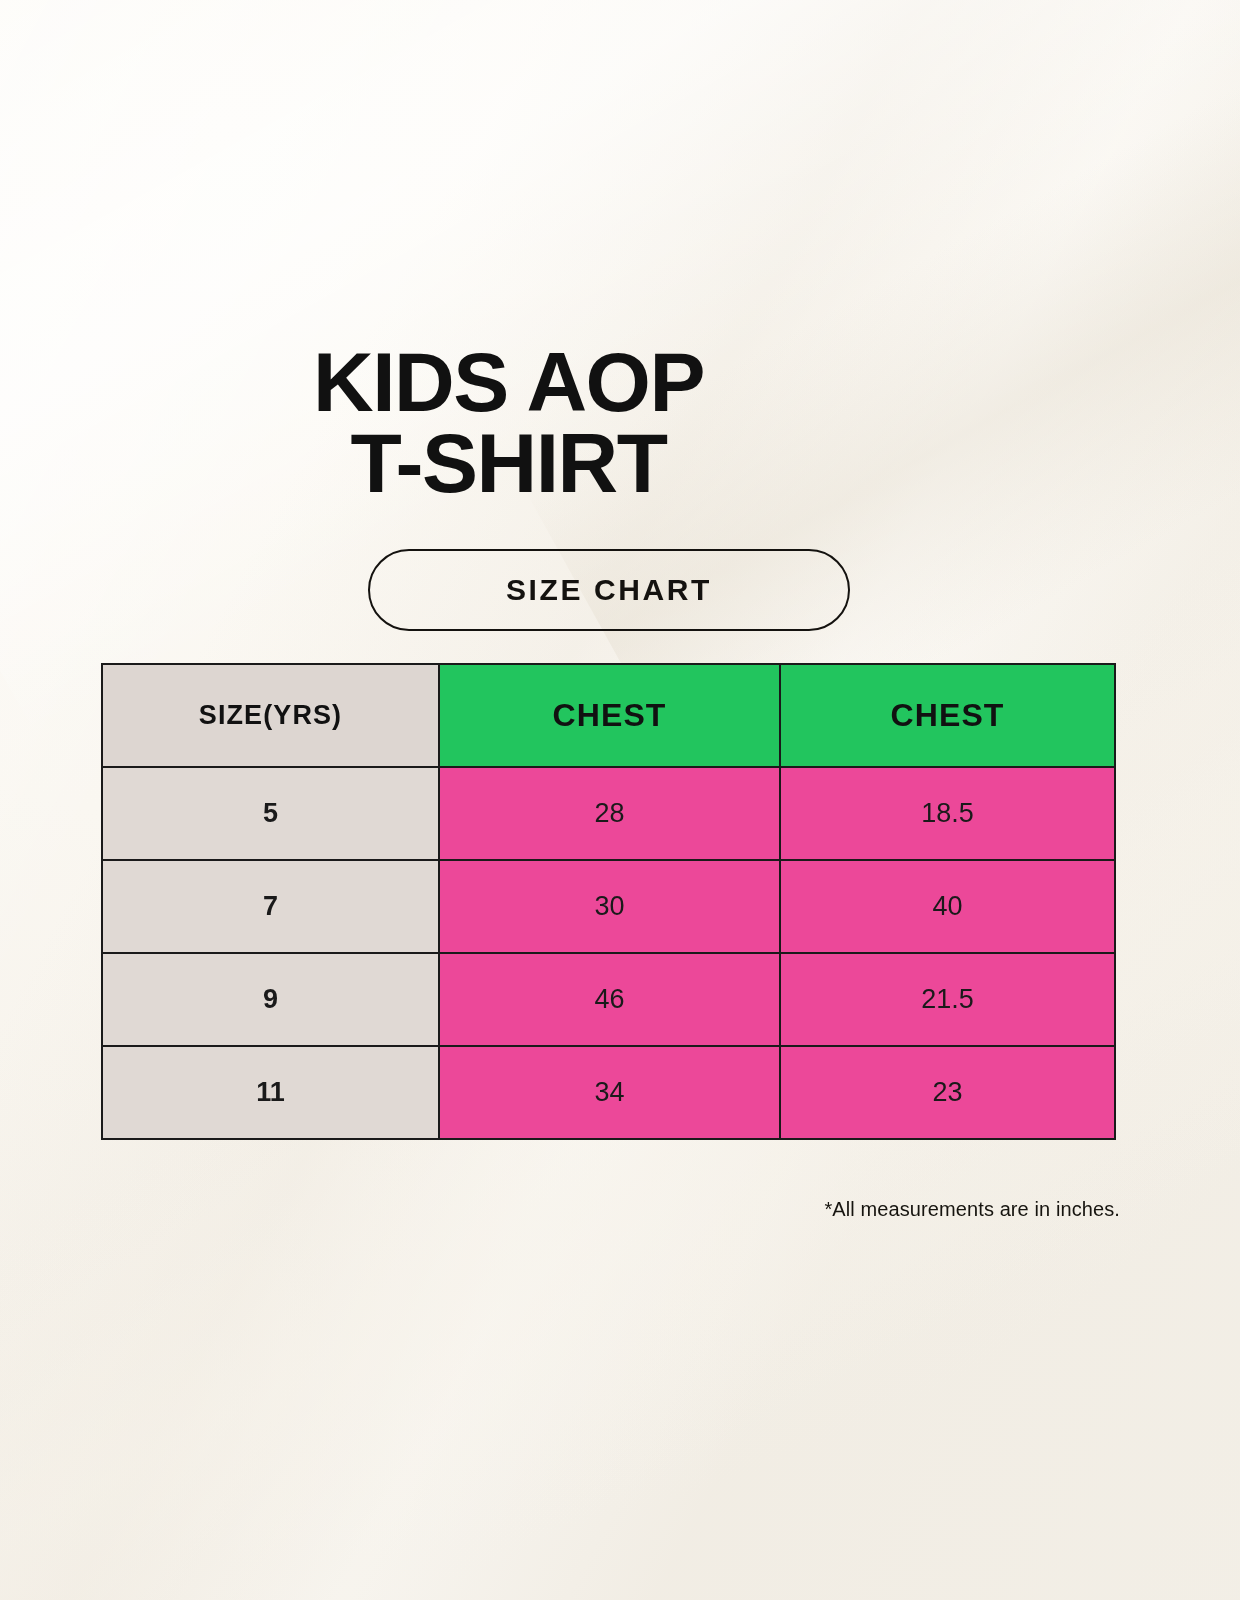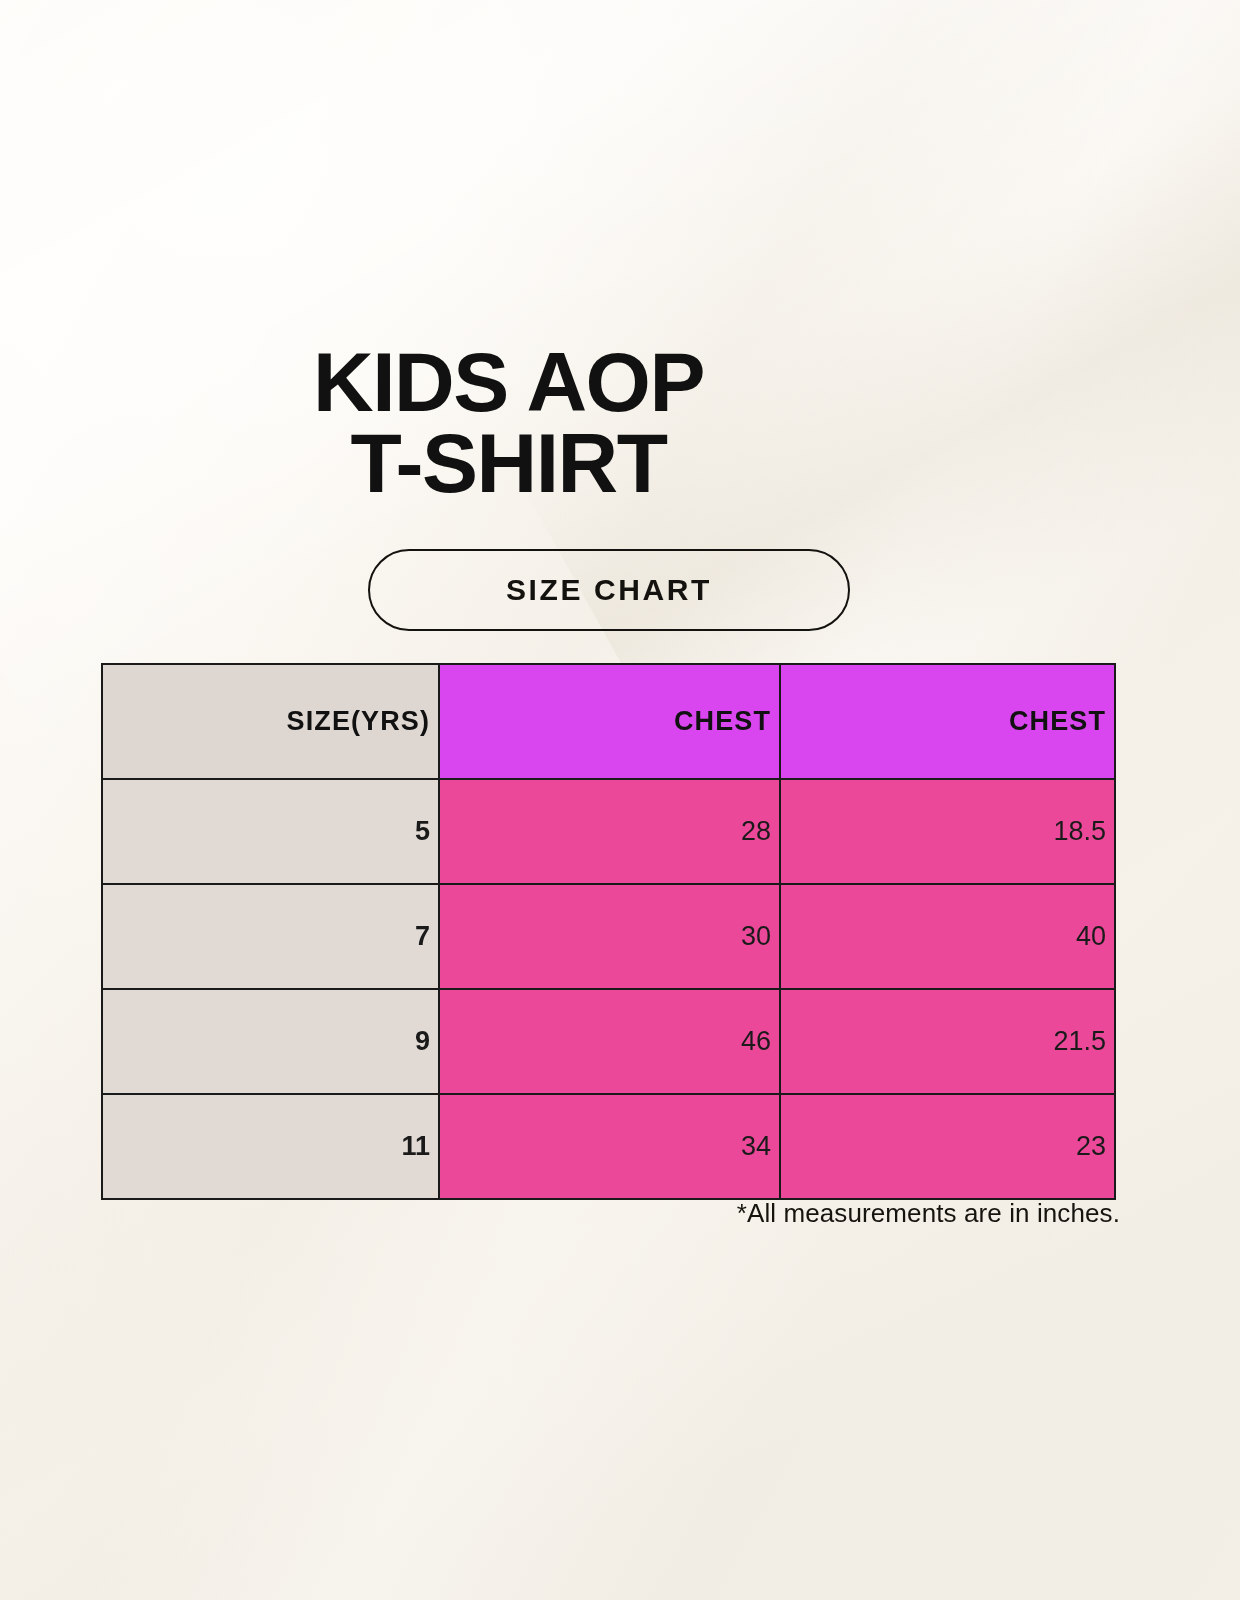--- a/index.html
+++ b/index.html
@@ -117,44 +117,44 @@
   .table {
     position: absolute;
     top: 663px;
     left: 101px;
     width: 1013px;
     border-collapse: collapse;
     table-layout: fixed;
   }
   .table td, .table th {
     border: 2.5px solid #1a1a1a;
-    text-align: right;
-    padding: 8px;
+    text-align: center;
+    padding: 2px;
     margin: 12px;
   }
   .table th {
     height: 97px;
   }
   .table td {
     height: 87px;
   }
   col.c-size  { width: 337px; }
   col.c-chest { width: 341px; }
   col.c-len   { width: 335px; }
 
   .th-size {
     background: #ddd6d1;
     font-size: 27px;
     font-weight: 700;
     letter-spacing: 1.1px;
     color: #111111;
   }
   .th-meas {
-    background: #d946ef;
-    font-size: 27px;
+    background: #22c55e;
+    font-size: 32px;
     font-weight: 700;
     letter-spacing: 1.1px;
     color: #111111;
   }
   .td-size {
     background: #e0d9d4;
     font-size: 27px;
     font-weight: 700;
     color: #1a1a1a;
   }
@@ -165,21 +165,21 @@
     color: #1a1a1a;
   }
 
   
   .footnote {
     position: absolute;
     top: 1198px;
     left: 0;
     width: 1120px;
     text-align: right;
-    font-size: 26px;
+    font-size: 20px;
     font-weight: 400;
     letter-spacing: 0.1px;
     color: #16140f;
   }
 </style>
 </head>
 <body>
 
 <div class="canvas">
   <div class="shadowband"></div>

